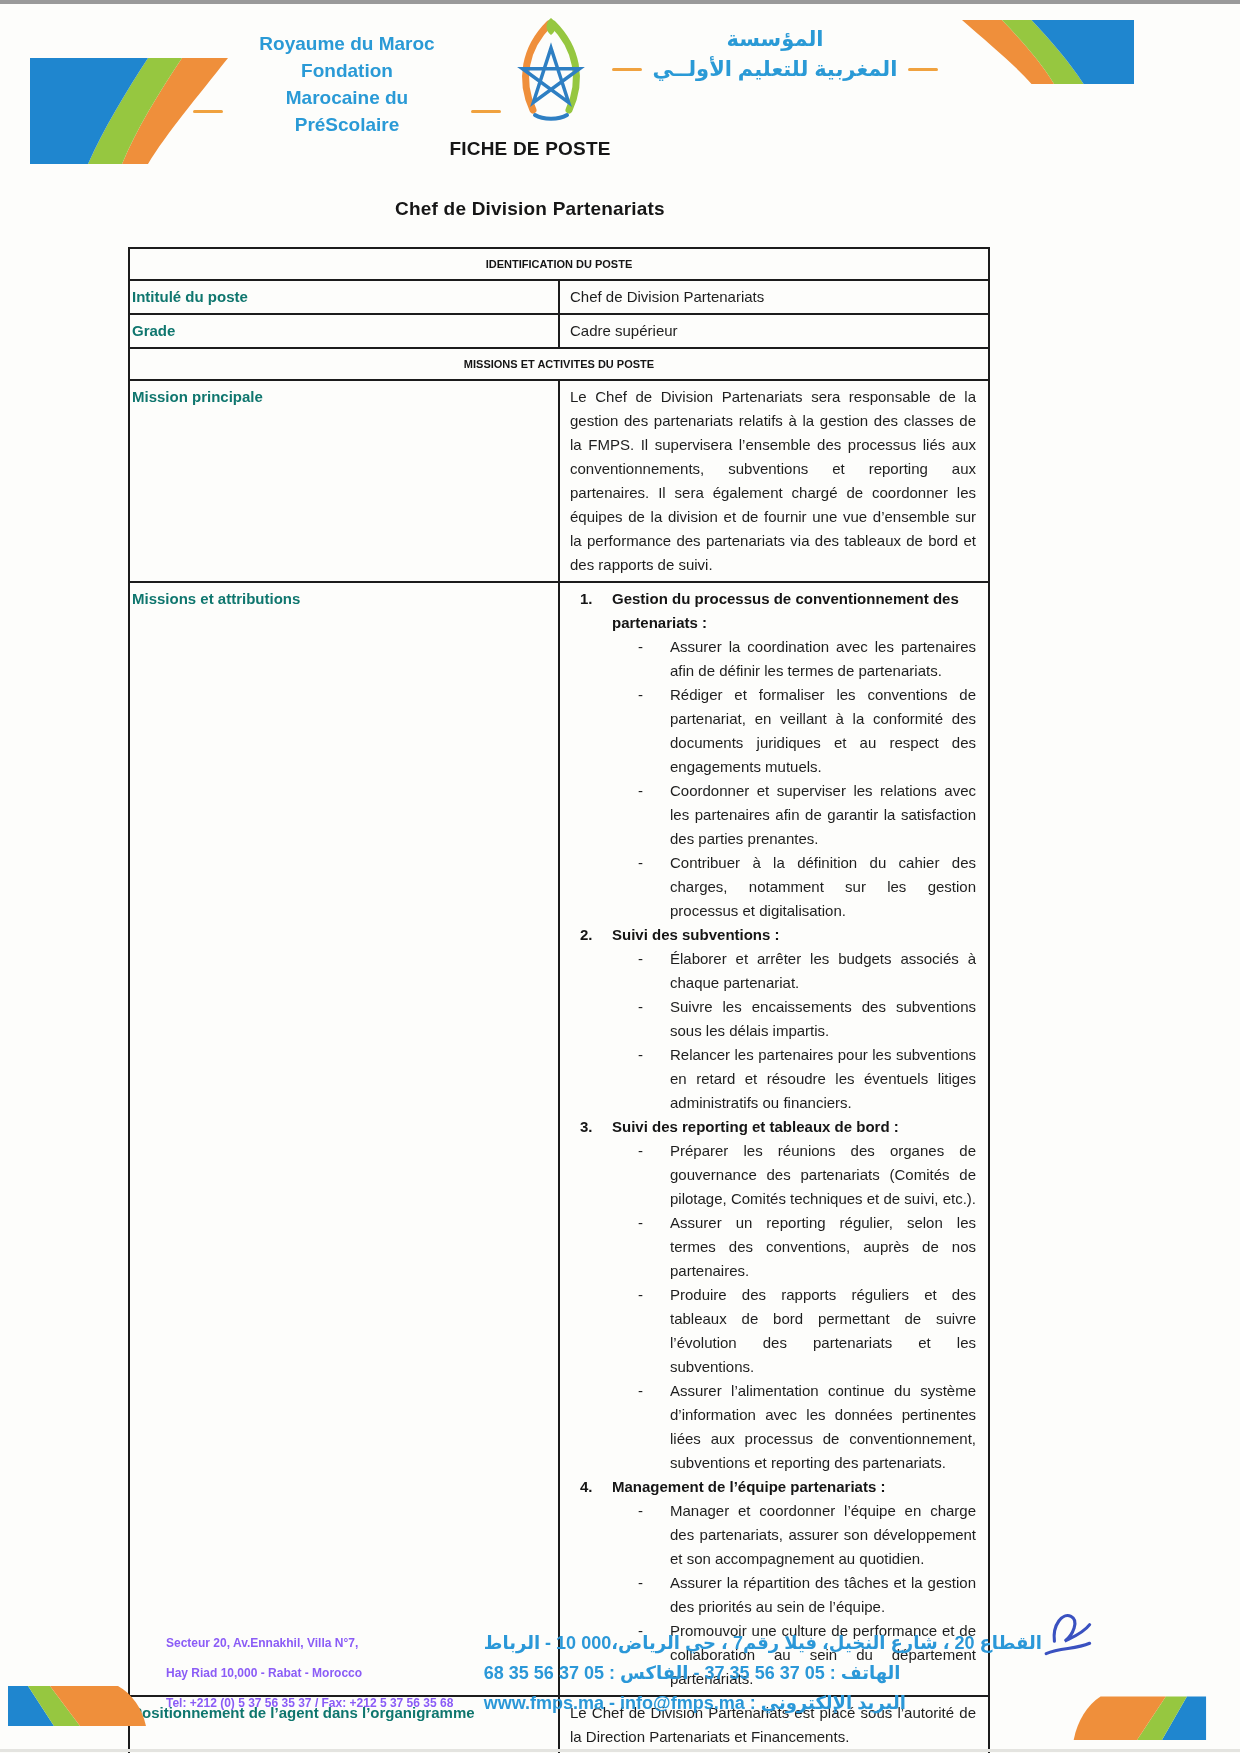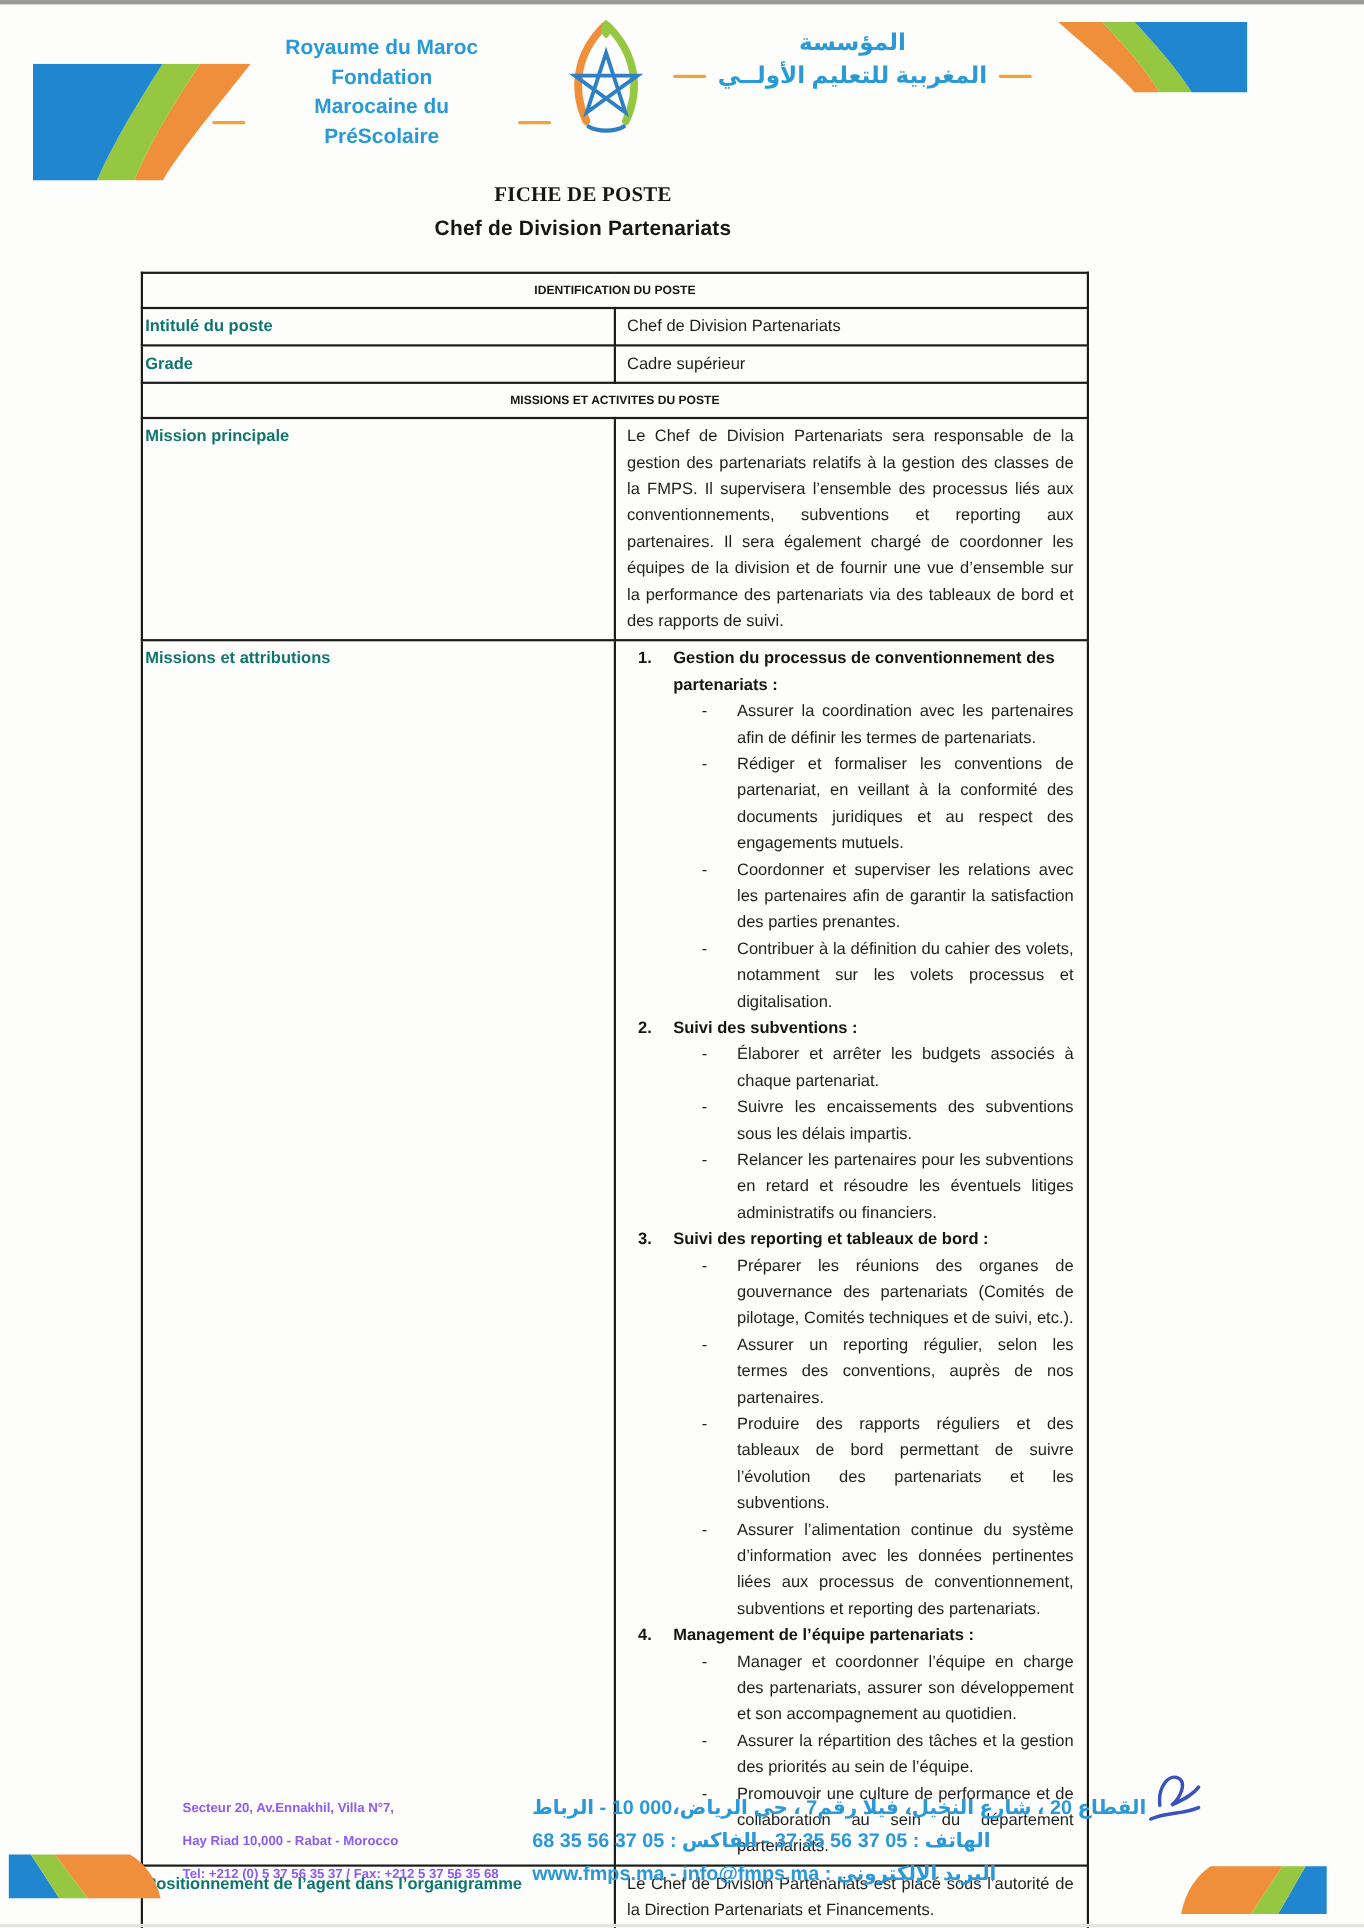--- a/index.html
+++ b/index.html
@@ -22,21 +22,21 @@
   .org-ar { left:612px; top:20px; width:326px; font-size:21px; line-height:30px; }
   .org-line.with-dashes { display:flex; align-items:center; justify-content:space-between; gap:10px; }
   .dash { display:inline-block; width:30px; height:3px; background:#f0a23f; border-radius:2px; flex:0 0 auto; }
 
   .logo { position:absolute; left:505px; top:12px; width:92px; height:110px; }
 
   .doc-title, .doc-subtitle {
     position:absolute; left:95px; width:870px; text-align:center;
     font-weight:bold; font-size:19px; color:#161616; letter-spacing:.2px;
   }
-  .doc-title { top:163px;font-family:Liberation Serif, serif; }
+  .doc-title { top:134px; }
   .doc-subtitle { top:194px; }
 
   
   table.fiche {
     position:absolute; left:128px; top:243px; width:862px;
     border-collapse:collapse; table-layout:fixed;
   }
   .fiche th, .fiche td { border:2px solid #1c1c1c; vertical-align:top; }
   .fiche th {
     font-size:11px; font-weight:bold; text-align:center;
@@ -155,21 +155,21 @@
           <div class="m-bullet">
             <span class="b-dash">-</span>
             <span class="b-text">Rédiger et formaliser les conventions de partenariat, en veillant à la conformité des documents juridiques et au respect des engagements mutuels.</span>
           </div>
           <div class="m-bullet">
             <span class="b-dash">-</span>
             <span class="b-text">Coordonner et superviser les relations avec les partenaires afin de garantir la satisfaction des parties prenantes.</span>
           </div>
           <div class="m-bullet">
             <span class="b-dash">-</span>
-            <span class="b-text">Contribuer à la définition du cahier des volets, notamment sur les volets processus et digitalisation.</span>
+            <span class="b-text">Contribuer à la définition du cahier des charges, notamment sur les gestion processus et digitalisation.</span>
           </div>
         </div>
 
         <div class="m-group">
           <div class="m-head">
             <span class="m-num">2.</span>
             <span class="m-title">Suivi des subventions :</span>
           </div>
           <div class="m-bullet">
             <span class="b-dash">-</span>

